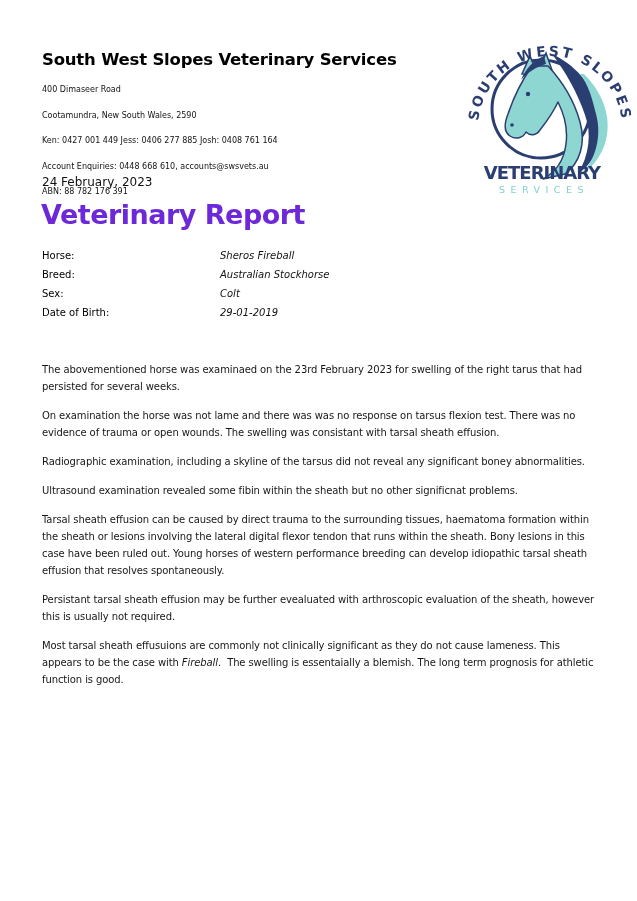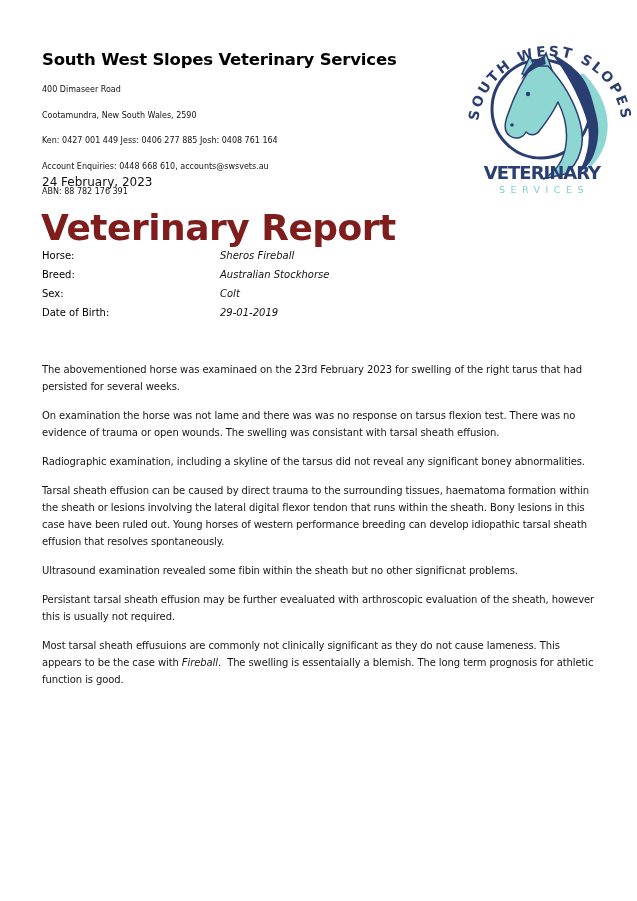--- a/index.html
+++ b/index.html
@@ -24,23 +24,22 @@
   .address-block div { white-space: nowrap; margin-top: 16px; }
 
   
   .logo { position: absolute; left: 468px; top: 22px; width: 164px; height: 178px; }
   .logo svg { display: block; width: 164px; height: 178px; }
 
   
   .report-date { position: absolute; left: 42px; top: 175px; font-size: 12px; color: #111; }
   .report-title {
     position: absolute; left: 41px; top: 199px;
-    font-size: 36px; font-weight: bold; color: #7f1d1d; letter-spacing: -0.5px;
+    font-size: 27px; font-weight: bold; color: #6d28d9; letter-spacing: -0.5px;
     white-space: nowrap;
-    margin-top: 8px;
   }
 
   
   .horse-details { position: absolute; left: 42px; top: 246px; font-size: 10px; line-height: 19px; }
   .detail-row { display: flex; }
   .detail-label { width: 178px; font-weight: normal; color: #000; }
   .detail-value { color: #111; font-style: italic; }
 
   
   .report-body {
@@ -131,22 +130,22 @@
     <div class="detail-row">
       <span class="detail-label">Date of Birth:</span>
       <span class="detail-value">29-01-2019</span>
     </div>
   </div>
 
   <div class="report-body">
     <p>The abovementioned horse was examinaed on the 23rd February 2023 for swelling of the right tarus that had persisted for several weeks.</p>
     <p>On examination the horse was not lame and there was was no response on tarsus flexion test. There was no evidence of trauma or open wounds. The swelling was consistant with tarsal sheath effusion.</p>
     <p>Radiographic examination, including a skyline of the tarsus did not reveal any significant boney abnormalities.</p>
+    <p>Ultrasound examination revealed some fibin within the sheath but no other significnat problems.</p>
     <p>Tarsal sheath effusion can be caused by direct trauma to the surrounding tissues, haematoma formation within the sheath or lesions involving the lateral digital flexor tendon that runs within the sheath. Bony lesions in this case have been ruled out. Young horses of western performance breeding can develop idiopathic tarsal sheath effusion that resolves spontaneously.</p>
-    <p>Ultrasound examination revealed some fibin within the sheath but no other significnat problems.</p>
     <p>Persistant tarsal sheath effusion may be further evealuated with arthroscopic evaluation of the sheath, however this is usually not required.</p>
     <p><span>Most tarsal sheath effusuions are commonly not clinically significant as they do not cause lameness. This appears to be the case with </span><span class="italic">Fireball</span><span>.  The swelling is essentaially a blemish. The long term prognosis for athletic function is good.</span></p>
 
     <p>Yours faithfully,</p>
 
     <div class="signature-block">
       <svg width="125" height="46" viewBox="0 0 130 48">
         <g fill="none" stroke="#161616" stroke-width="2" stroke-linecap="round" stroke-linejoin="round">
           <path d="M 24,12 Q 29,3 34,8 Q 36,11 32,21 Q 27,32 19,41 Q 12,48 7,43 Q 4,39 9,36"></path>
           <path d="M 47,9 Q 43,25 39,41"></path>

